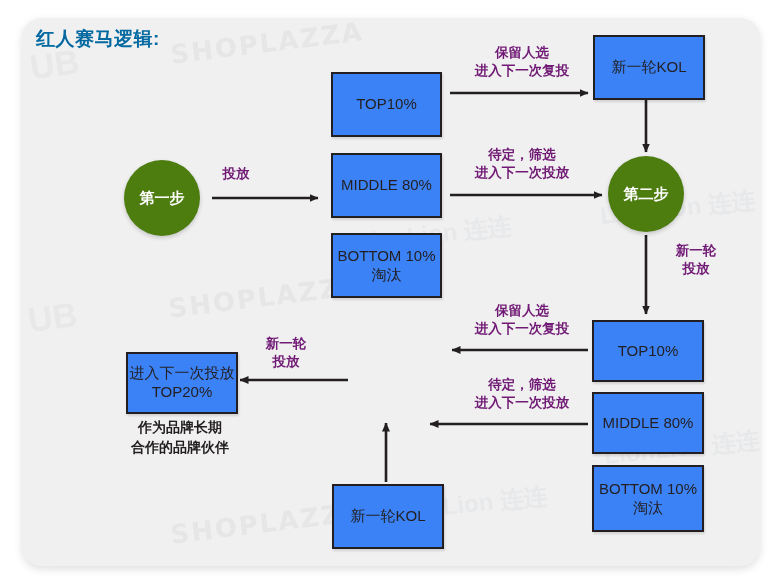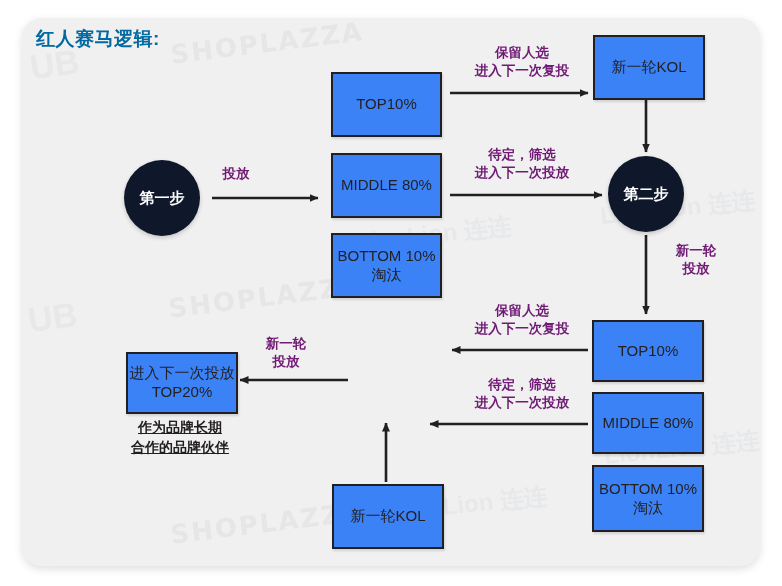--- a/index.html
+++ b/index.html
@@ -26,41 +26,41 @@
 
   
   .title{
     position:absolute;left:36px;top:26px;
     color:#0369a1;font-size:19px;font-weight:bold;letter-spacing:.5px;
   }
 
   
   .circle{
     position:absolute;width:76px;height:76px;border-radius:50%;
-    background:#0f172a;color:#fff;font-size:15px;font-weight:bold;
+    background:#4d7c0f;color:#fff;font-size:15px;font-weight:bold;
     display:flex;align-items:center;justify-content:center;
     box-shadow:0 2px 4px rgba(0,0,0,0.18);
   }
 
   
   .box{
     position:absolute;background:#3b82f6;border:2.5px solid #231f20;
     display:flex;align-items:center;justify-content:center;text-align:center;
     color:#231f20;font-size:15px;line-height:1.25;
     box-shadow:1px 2px 2px rgba(0,0,0,0.12);
   }
 
   
   .lbl{
     position:absolute;text-align:center;color:#701a75;
     font-size:13.5px;font-weight:bold;line-height:1.35;white-space:pre-line;
   }
   .caption{
     position:absolute;text-align:center;color:#231f20;
-    font-size:14px;font-weight:bold;line-height:1.4;white-space:pre-line;text-decoration:underline;
+    font-size:14px;font-weight:bold;line-height:1.4;white-space:pre-line;
   }
 
   
   svg.arrows{position:absolute;left:0;top:0;width:782px;height:586px;pointer-events:none;}
 </style>
 </head>
 <body>
 
 <div id="stage">
 

